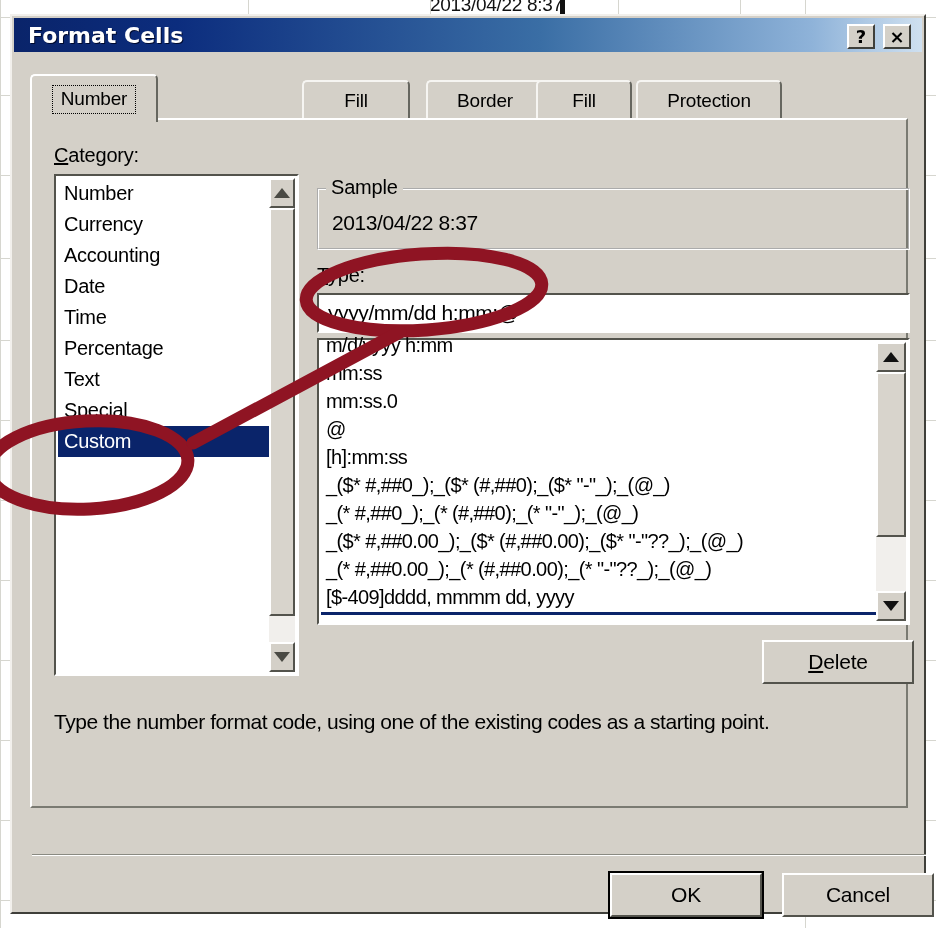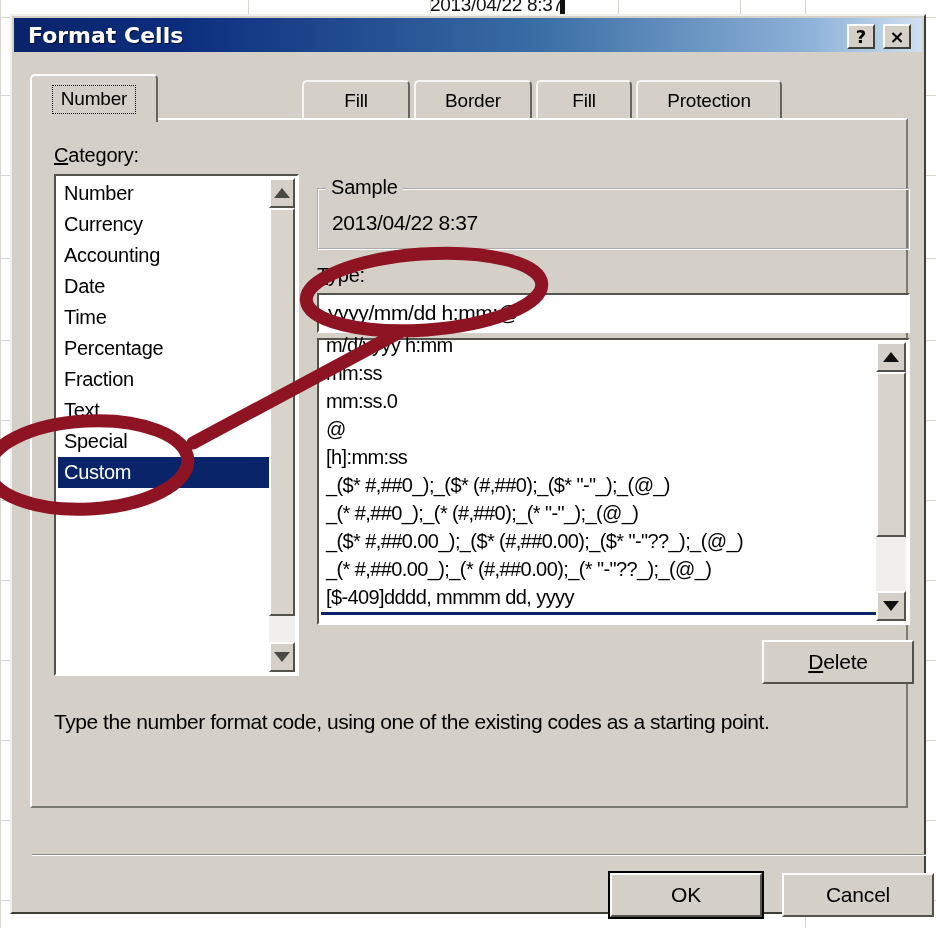--- a/index.html
+++ b/index.html
@@ -201,21 +201,21 @@
     <div id="tab-underline"></div>
     <div class="tab active" id="t0" style="left:0px;width:128px;">
       <span class="tab-focus">Number</span>
     </div>
     <div class="tab" id="t1" style="left:132px;width:144px;margin-top:47px;">
       <span>Alignment</span>
     </div>
     <div class="tab" id="t2" style="left:272px;width:108px;">
       <span>Fill</span>
     </div>
-    <div class="tab" id="t3" style="left:384px;width:118px;">
+    <div class="tab" id="t3" style="left:396px;width:118px;">
       <span>Border</span>
     </div>
     <div class="tab" id="t4" style="left:506px;width:96px;">
       <span>Fill</span>
     </div>
     <div class="tab" id="t5" style="left:606px;width:146px;align-items:center;">
       <span>Protection</span>
     </div>
   </div>
 
@@ -226,21 +226,20 @@
   </div>
 
   <div id="cat-list" class="sunken">
     <div id="cat-items">
         <div class="cat-item">Number</div>
         <div class="cat-item">Currency</div>
         <div class="cat-item">Accounting</div>
         <div class="cat-item">Date</div>
         <div class="cat-item">Time</div>
         <div class="cat-item">Percentage</div>
-        <div class="cat-item">Fraction</div>
         <div class="cat-item">Text</div>
         <div class="cat-item">Special</div>
         <div class="cat-item sel">Custom</div>
       </div>
     <div class="sb" style="right:2px;top:2px;width:26px;bottom:2px;">
       <div class="sb-btn" style="top:0;">
           <div class="tri tri-up"></div>
         </div>
       <div class="sb-btn" style="bottom:0;">
           <div class="tri tri-down"></div>

